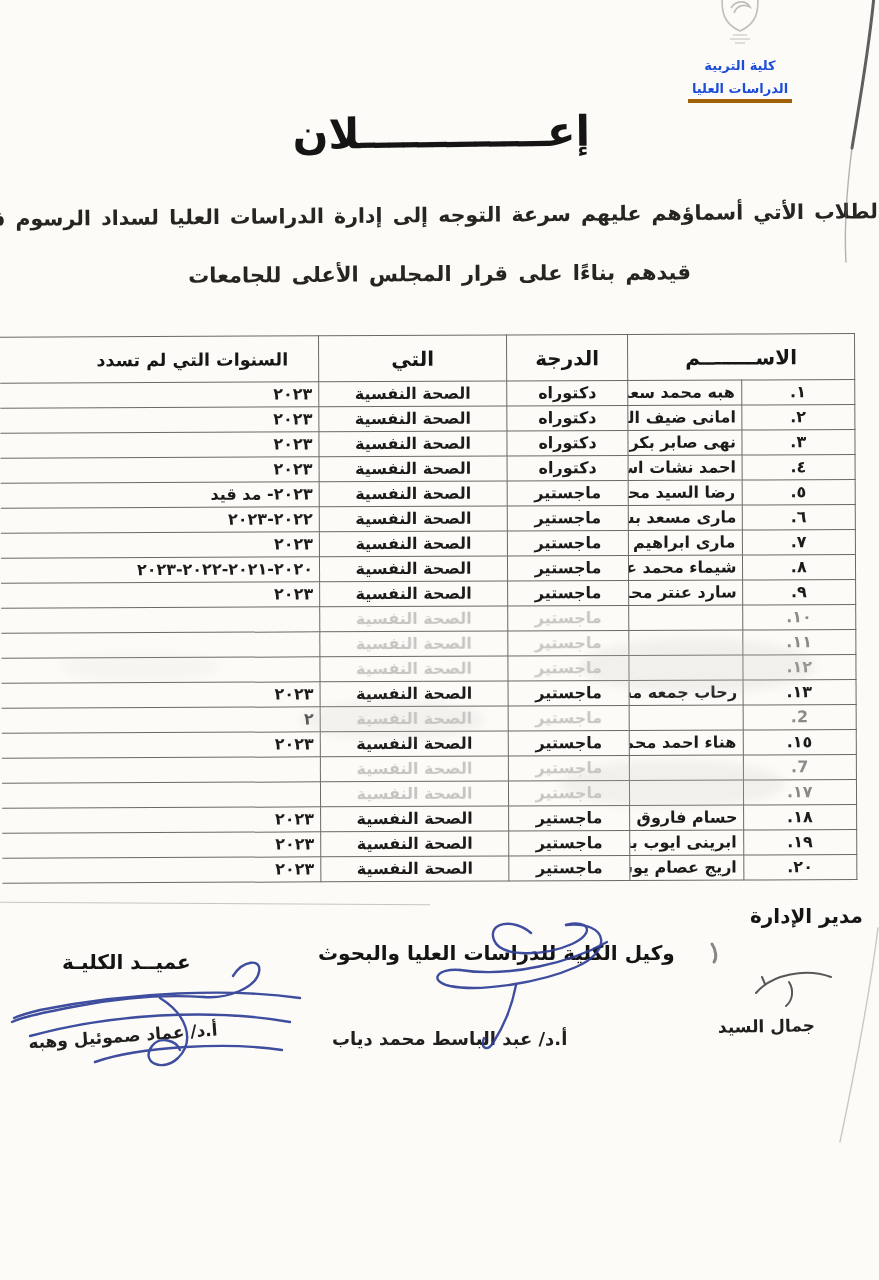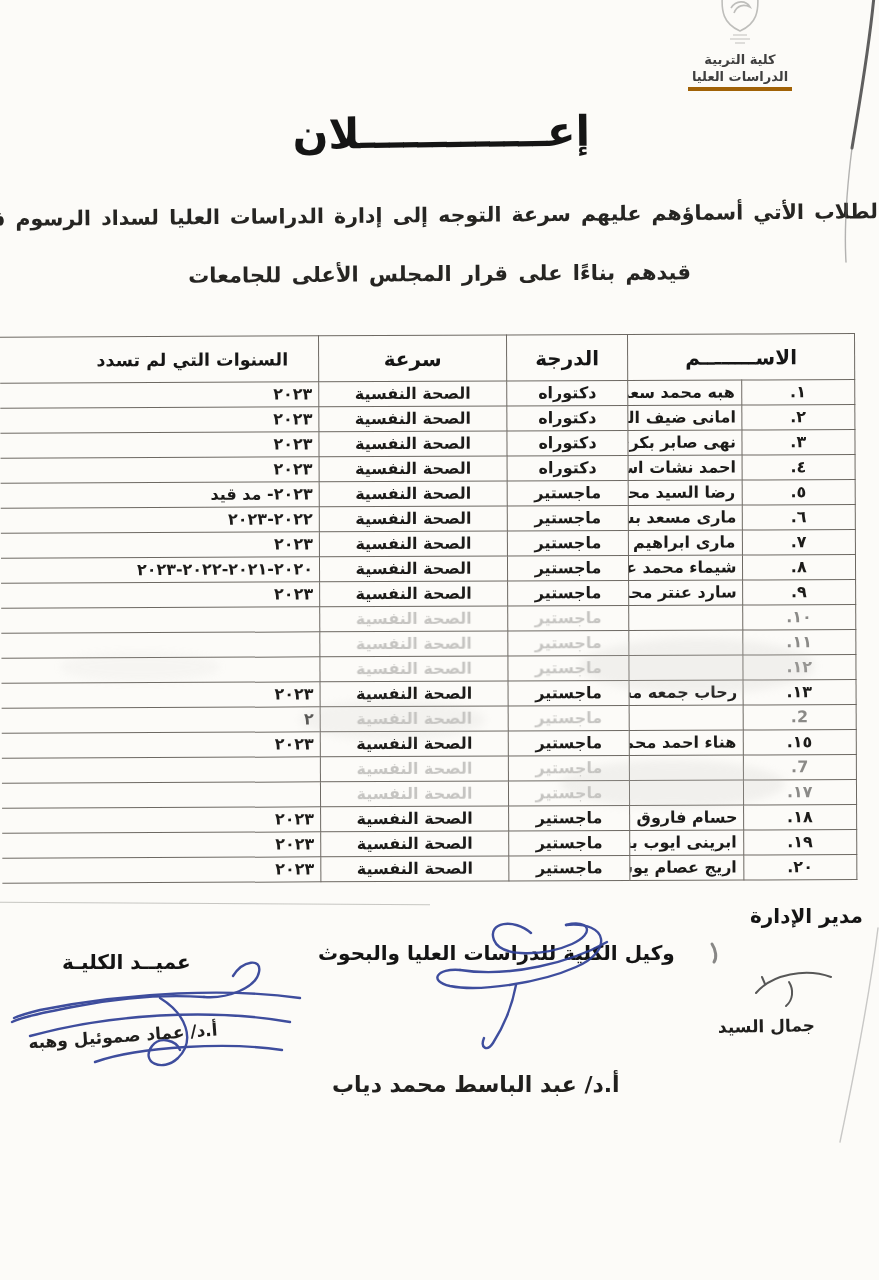--- a/index.html
+++ b/index.html
@@ -4,21 +4,21 @@
 <style>
   html,body { margin:0; padding:0; background:#e8e6e2; }
   .page {
     position:relative; width:879px; height:1280px; margin:0 auto;
     background:#fcfbf8; overflow:hidden;
     font-family:"DejaVu Sans", sans-serif; color:#1d1c1a;
   }
   
   .letterhead { position:absolute; top:-6px; right:74px; width:130px; text-align:center; }
   .emblem { opacity:.55; }
-  .lh-line { font-size:13px; font-weight:600; color:#404040; margin-top:2px; }
+  .lh-line { font-size:13px; font-weight:600; color:#1d4ed8; margin-top:8px; }
   .lh-office { display:inline-block; border-bottom:4px solid #a16207; padding:0 4px 3px; }
   
   .doc-title {
     position:absolute; top:108px; left:330px; width:260px; text-align:center;
     font-size:42px; font-weight:bold; color:#151515; transform:rotate(-0.6deg);
     white-space:nowrap;
   }
   
   .intro1 {
     position:absolute; top:203px; right:-6px; left:0; text-align:right;
@@ -47,21 +47,21 @@
   tr.faded td.col-num { opacity:.5; filter:none;margin-top:12px; }
   tr.faded td.semi { opacity:.8; filter:none; }
   .under-table-line { position:absolute; top:903px; left:0; width:430px; height:1px;
     background:#9a9a96; opacity:.55; transform:rotate(.3deg); }
   
   .sig-title { position:absolute; font-weight:bold; color:#141414; white-space:nowrap; }
   .sig-name  { position:absolute; font-weight:600; color:#201f1d; white-space:nowrap; }
   .t-admin { top:904px; right:16px; font-size:20px; }
   .n-admin { top:1016px; right:64px; font-size:17px; transform:rotate(-1deg); }
   .t-vdean { top:941px; left:318px; font-size:20px; }
-  .n-vdean { top:1072px; left:332px; font-size:22px; }
+  .n-vdean { top:1028px; left:332px; font-size:18px; }
   .t-dean  { top:950px; left:62px; font-size:20px; letter-spacing:1px; }
   .n-dean  { top:1026px; left:28px; font-size:17px; transform:rotate(-4deg); }
   
   .ink, .creases { position:absolute; left:0; top:0; pointer-events:none; }
   .smudge { position:absolute; background:#c6c5c2; border-radius:50%; filter:blur(4px); }
   .s1 { left:580px; top:638px; width:235px; height:56px; opacity:.20; }
   .s2 { left:300px; top:700px; width:185px; height:40px; opacity:.16; }
   .s3 { left:560px; top:760px; width:225px; height:48px; opacity:.20; }
   .s4 { left:60px;  top:652px; width:160px; height:30px; opacity:.10; }
 </style>
@@ -86,21 +86,21 @@
 
   <div class="intro1">الطلاب الأتي أسماؤهم عليهم سرعة التوجه إلى إدارة الدراسات العليا لسداد الرسوم قبل أن يتم إلغاء</div>
   <div class="intro2">قيدهم بناءًا على قرار المجلس الأعلى للجامعات</div>
 
   <div class="table-wrap">
     <table class="students">
       <thead>
         <tr>
           <th colspan="2" class="h-name">الاســــــــم</th>
           <th class="h-degree col-degree">الدرجة</th>
-          <th class="h-dept col-dept">سرعة</th>
+          <th class="h-dept col-dept">التي</th>
           <th class="h-years col-years">السنوات التي لم تسدد</th>
         </tr>
       </thead>
       <tbody>
           <tr>
             <td class="col-num">١.</td>
             <td class="col-name">هبه محمد سعد طه</td>
             <td class="col-degree">دكتوراه</td>
             <td class="col-dept">الصحة النفسية</td>
             <td class="col-years">٢٠٢٣</td>

